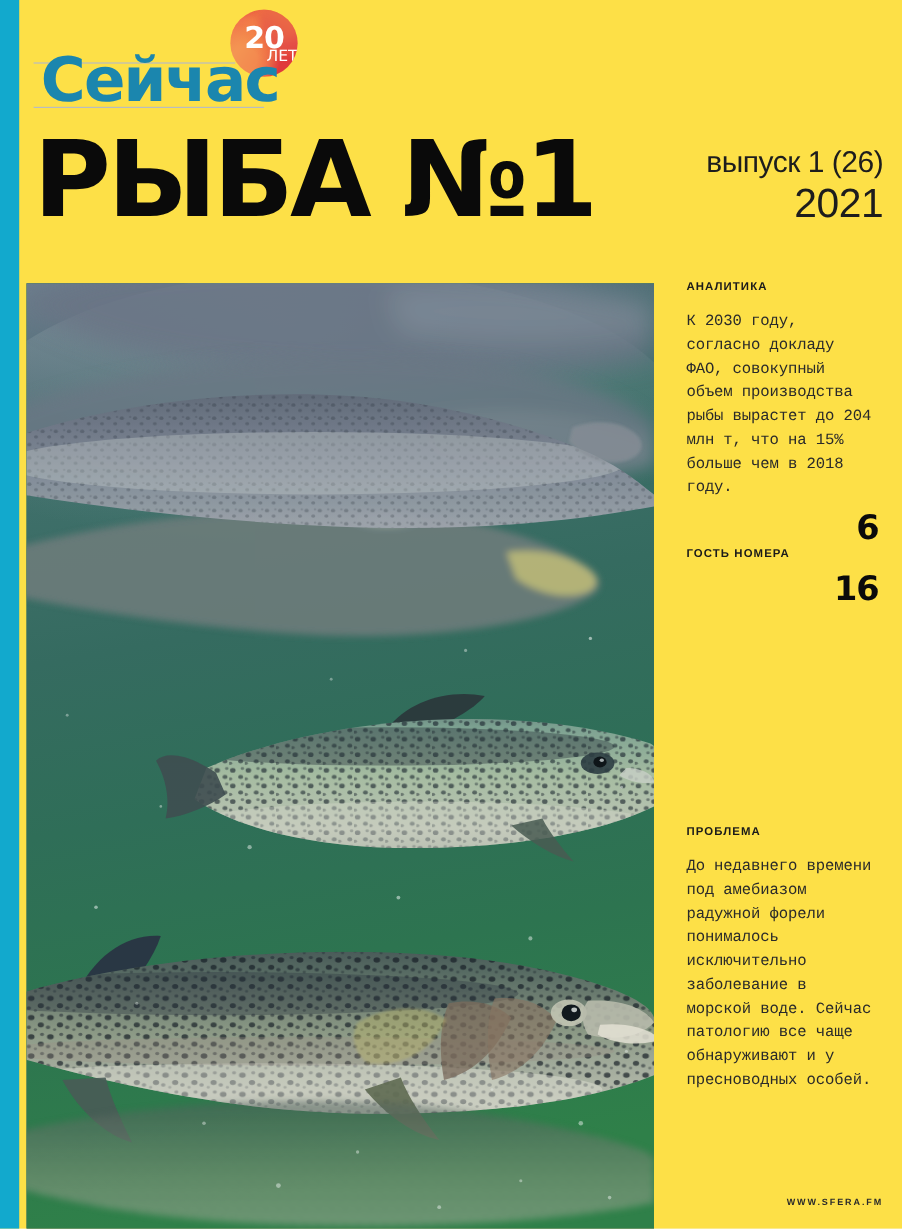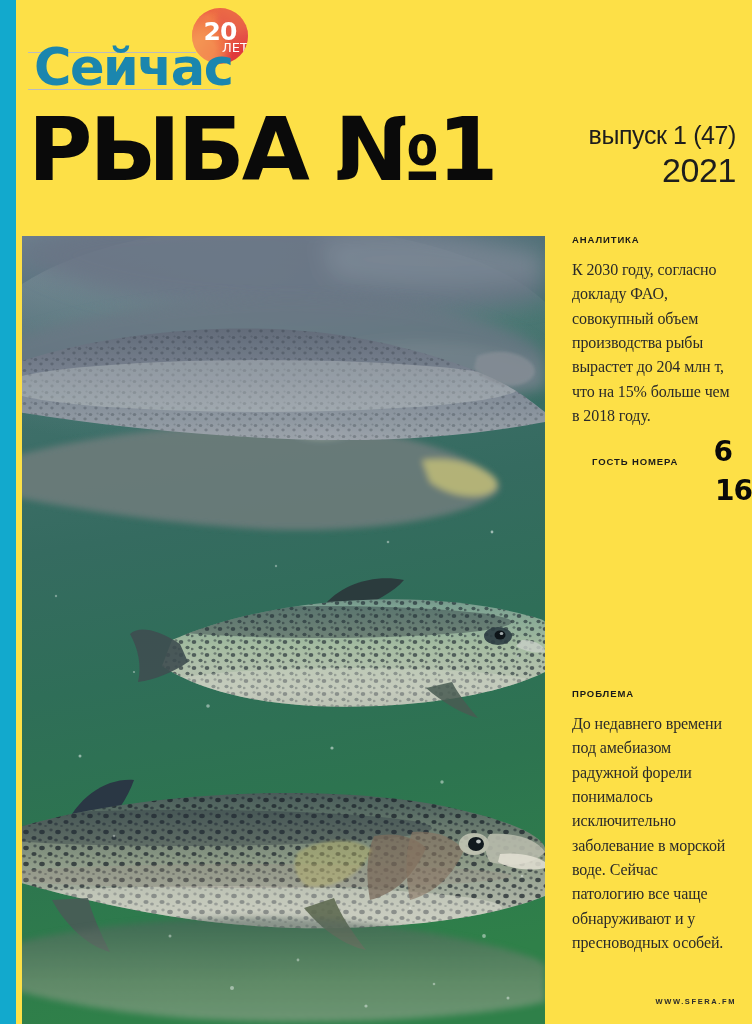--- a/index.html
+++ b/index.html
@@ -185,40 +185,40 @@
   .teaser-kicker {
     font-family: "Liberation Sans", sans-serif;
     font-size: 9.5px;
     font-weight: bold;
     letter-spacing: 0.9px;
     color: #1a1a1a;
     text-transform: uppercase;
   }
   .teaser-body {
     margin-top: 13px;
-    font-family: Liberation Serif, serif;
-    font-size: 16px;
+    font-family: Liberation Mono, monospace;
+    font-size: 13px;
     font-weight: 400;
     line-height: 1.52;
     color: #2a2a2a;
     letter-spacing: -0.1px;
   }
   .teaser-page {
     margin-top: 10px;
     text-align: right;
     font-family: "DejaVu Sans", sans-serif;
     font-size: 28px;
     font-weight: bold;
     color: #0a0a0a;
     line-height: 1;
     letter-spacing: -1px;
   }
 
   .t1 { position: absolute; top: 0;   left: 0; width: 160px; }
-  .t2 { position: absolute; top: 222px; left: 0; width: 160px; margin-left: 20px; }
+  .t2 { position: absolute; top: 222px; left: 0; width: 160px; }
   .t3 { position: absolute; top: 454px; left: 0; width: 160px; }
 
   
   .site-url {
     position: absolute;
     right: 16px;
     bottom: 18px;
     font-family: "Liberation Sans", sans-serif;
     font-size: 7.5px;
     font-weight: bold;
@@ -243,21 +243,21 @@
       <div class="badge-20">20</div>
       <div class="badge-let">ЛЕТ</div>
     </div>
 
     <div class="logo-word">Сейчас</div>
   </div>
 
   <div class="cover-title">РЫБА №1</div>
 
   <div class="issue-block">
-    <div class="issue-line">выпуск 1 (47)</div>
+    <div class="issue-line">выпуск 1 (26)</div>
     <div class="issue-year">2021</div>
   </div>
 
   <div class="photo">
     <svg width="523" height="788" viewBox="0 0 523 788" xmlns="http://www.w3.org/2000/svg">
       <defs>
         <linearGradient id="water" x1="0" y1="0" x2="0.12" y2="1">
           <stop offset="0" stop-color="#6d7f8e"></stop>
           <stop offset="0.10" stop-color="#54707a"></stop>
           <stop offset="0.22" stop-color="#3f6f6a"></stop>

